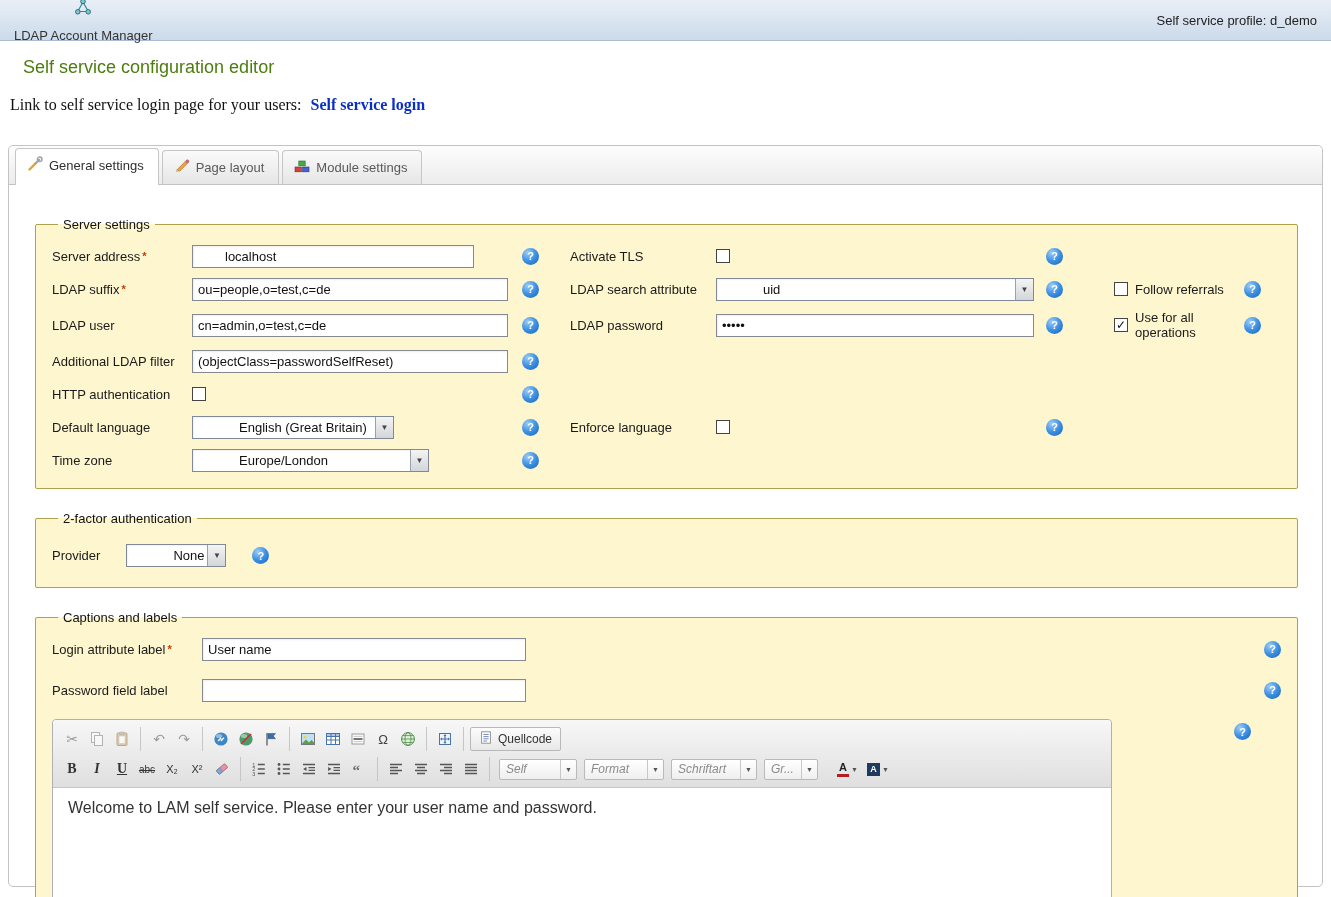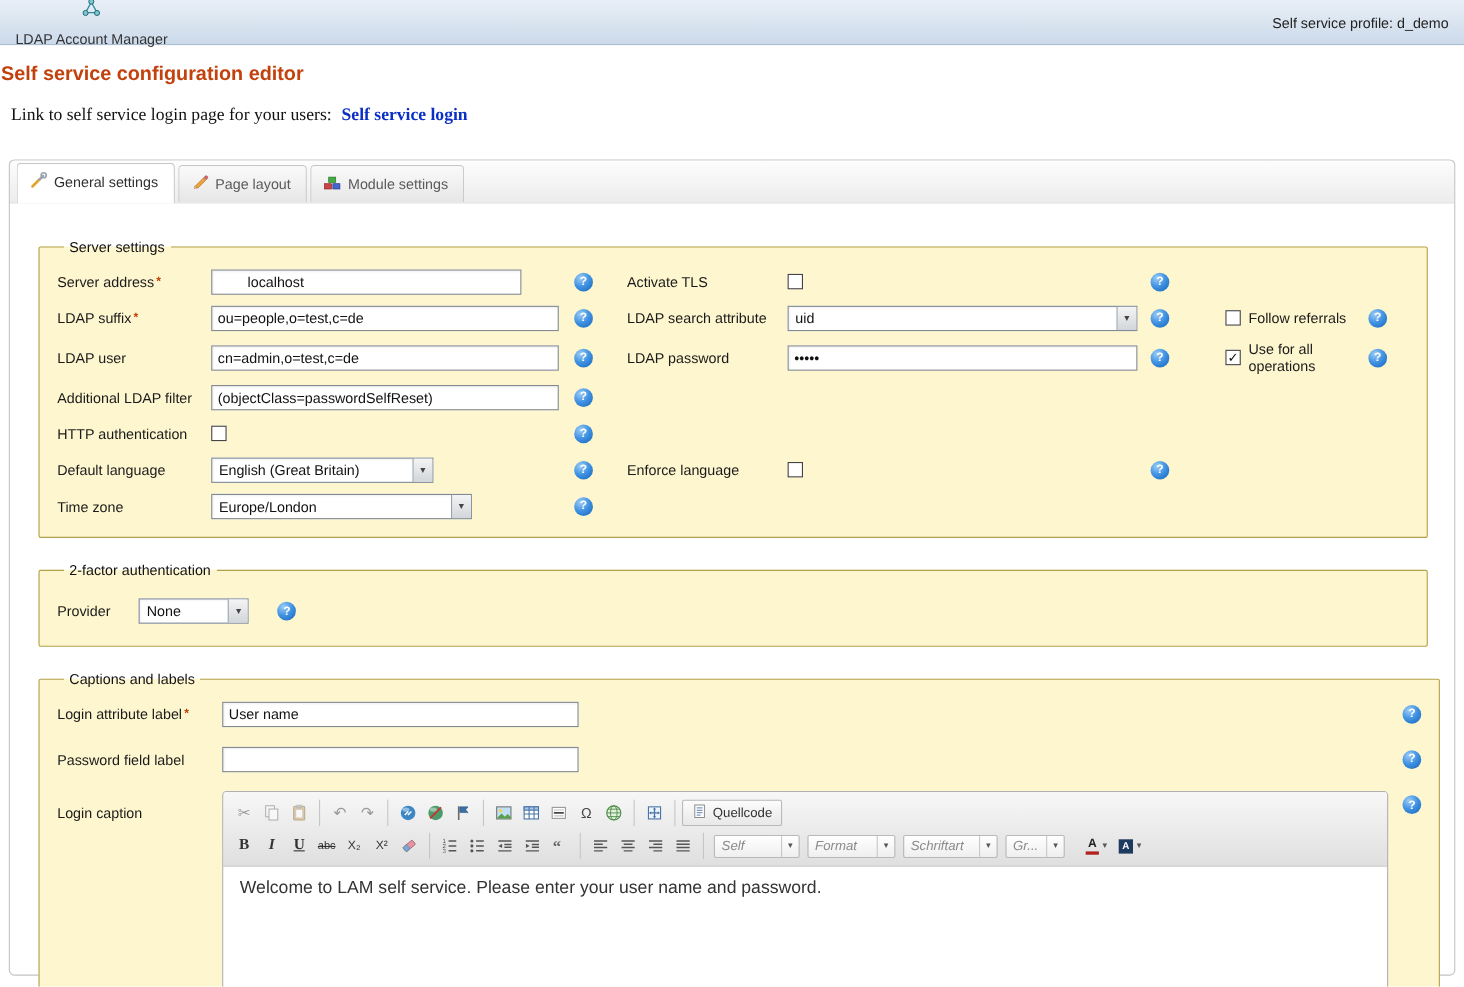--- a/index.html
+++ b/index.html
@@ -6,21 +6,21 @@
   .screen{width:1331px;height:897px;overflow:hidden;background:#fff;
     font-family:"Liberation Sans",sans-serif;font-size:13px;color:#222;position:relative;}
 
   
   .topbar{height:41px;box-sizing:border-box;display:flex;align-items:center;justify-content:space-between;
     padding:0 14px;background:linear-gradient(#e9eff7,#ccdaea);border-bottom:1px solid #a9bdd2;}
   .brand{display:flex;align-items:center;gap:9px;color:#333;flex-direction:column;}
   .profile-note{color:#222;}
 
   
-  .page-title{font-size:18px;font-weight:bold;margin:16px 0 0 1px;color:#c2410c;}
+  .page-title{font-size:18px;font-weight:normal;margin:16px 0 0 23px;color:#4d7c0f;}
   .login-line{font-family:"Liberation Serif",serif;font-size:16px;margin:18px 0 0 10px;color:#111;}
   .login-link{color:#0a2fc4;font-weight:bold;text-decoration:none;margin-left:5px;cursor:pointer;}
 
   
   .tabs{margin:31px 8px 0;border:1px solid #c3c3c3;border-radius:5px;height:742px;background:#fff;box-sizing:border-box;}
   .tab-header{display:flex;align-items:flex-end;gap:3px;padding:5px 6px 0;height:39px;box-sizing:border-box;
     background:linear-gradient(#fdfdfd,#ececec);border-bottom:1px solid #c3c3c3;border-radius:5px 5px 0 0;}
   .tab{display:flex;align-items:center;gap:6px;padding:7px 14px 7px 11px;border:1px solid #c6c6c6;border-bottom:none;
     border-radius:4px 4px 0 0;background:linear-gradient(#fafafa,#e6e6e6);color:#5a5a5a;cursor:pointer;font-size:13px;}
   .tab.active{background:#fff;color:#2f2f2f;margin-bottom:-1px;padding-bottom:10px;}
@@ -33,21 +33,21 @@
 
   .grid7{display:grid;grid-template-columns:140px 330px 48px 146px 330px 68px 1fr;align-items:center;row-gap:9px;}
   .cell{min-height:24px;display:flex;align-items:center;}
   .lbl{color:#1a1a1a;}
   .req{color:#c43c00;font-weight:bold;vertical-align:super;font-size:11px;margin-left:2px;}
 
   input.txt{box-sizing:border-box;height:23px;border:1px solid #848a90;background:#fff;padding:2px 5px;
     font:13px "Liberation Sans",sans-serif;color:#111;box-shadow:inset 1px 1px 2px rgba(0,0,0,.07);}
 
   .select{box-sizing:border-box;height:23px;border:1px solid #7f8a96;background:#fff;display:flex;align-items:stretch;
-    cursor:pointer;box-shadow:inset 1px 1px 2px rgba(0,0,0,.06);}
+    cursor:pointer;box-shadow:inset 1px 1px 2px rgba(0,0,0,.06);padding-left:40px;}
   .sel-text{flex:1;padding:3px 6px 0;white-space:nowrap;overflow:hidden;color:#111;}
   .sel-btn{width:17px;border-left:1px solid #98a2ac;background:linear-gradient(#f4f4f4,#d2d6da);
     display:flex;align-items:center;justify-content:center;font-size:8px;color:#444;}
 
   .cb{box-sizing:border-box;width:14px;height:14px;border:1px solid #444;background:#fff;display:inline-flex;
     align-items:center;justify-content:center;font-size:12px;line-height:1;color:#111;cursor:pointer;flex:none;}
 
   .help{width:17px;height:17px;border-radius:50%;flex:none;
     background:radial-gradient(circle at 34% 28%,#9ccdf5 0%,#4494e4 45%,#1063b8 100%);
     color:#fff;font-weight:bold;font-size:11px;display:inline-flex;align-items:center;justify-content:center;cursor:pointer;}
@@ -332,23 +332,20 @@
           <span class="help"></span>
 
           <div class="cell lbl">
               <span>Password field label</span>
             </div>
           <div class="cell">
               <input class="txt" style="width: 324px;" value="">
             </div>
           <span class="help"></span>
 
-          <div class="cell lbl top-align">
-              <span>Login caption</span>
-            </div>
 
           <div class="cke">
             <div class="cke-toolbars">
 
               <div class="tb-row">
                 <div class="tb-group">
                   <span class="tb-btn dim">
                       <span class="glyph">✂</span>
                     </span>
                   <span class="tb-btn dim">

